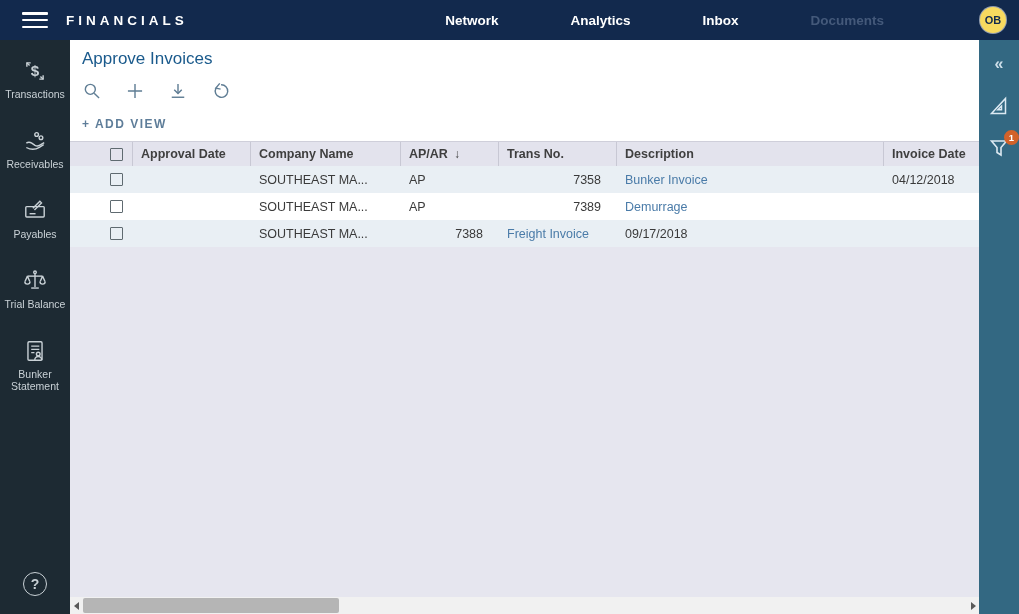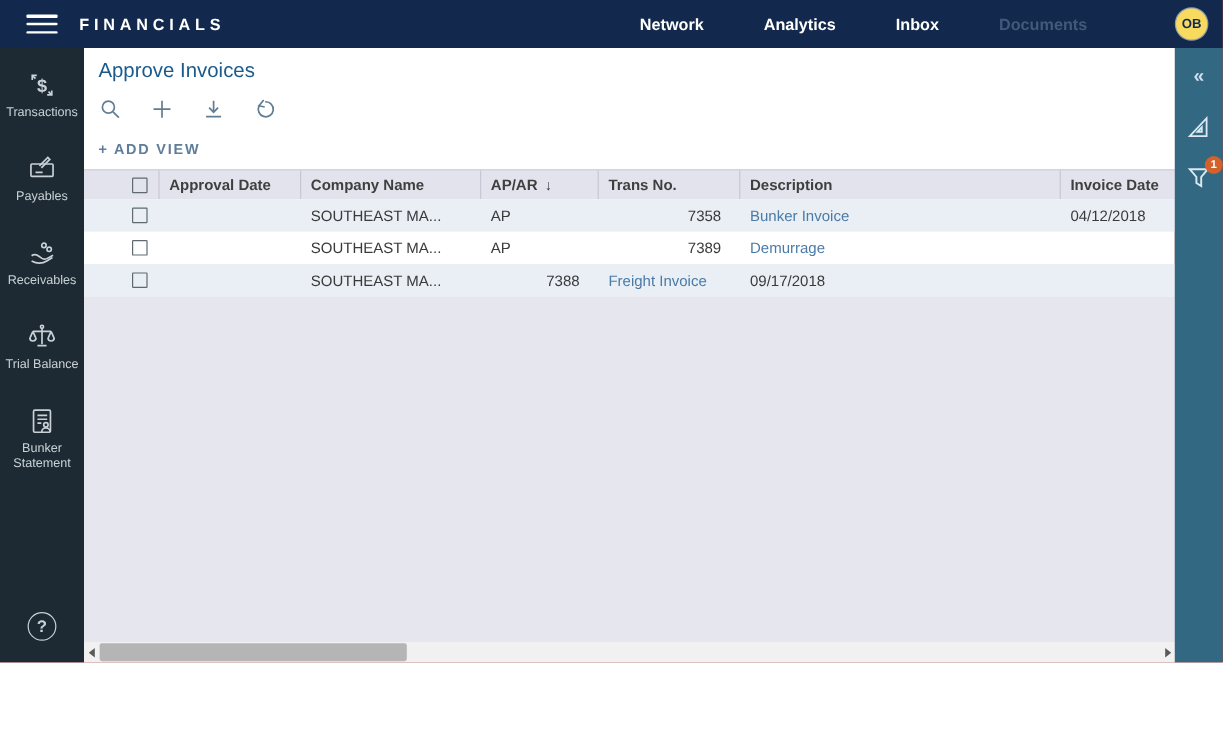--- a/index.html
+++ b/index.html
@@ -1,26 +1,26 @@
 <!DOCTYPE html>
 <html><head>
 <meta charset="utf-8">
 <style>
   * { margin:0; padding:0; box-sizing:border-box; }
   body { font-family:"Liberation Sans", sans-serif; background:#fff; }
-  .app { position:relative; width:1019px; height:552px; overflow:hidden; background:#7f1d1d; }
+  .app { position:relative; width:1019px; height:614px; overflow:hidden; background:#ec4899; }
 
   
   .navbar { position:absolute; top:0; left:0; width:1019px; height:40px; background:#12294d;
             display:flex; align-items:center; z-index:5; }
   .hamburger { width:26px; height:16px; margin-left:22px; display:flex; flex-direction:column;
                justify-content:space-between; cursor:pointer; }
   .hamburger span { display:block; height:2.5px; background:#fff; border-radius:1px; }
   .brand { color:#fff; font-size:13.5px; font-weight:bold; letter-spacing:4px; margin-left:18px; }
-  .nav-links { margin-left:auto; display:flex; align-items:center; gap:50px; }
+  .nav-links { margin-left:auto; display:flex; align-items:center; gap:72px; }
   .nav-link { color:#fff; font-size:13.5px; font-weight:bold; cursor:pointer; }
   .nav-link.muted { color:#44597a; }
   .avatar { width:26px; height:26px; border-radius:50%; background:#f8da5f; color:#132a4e;
             font-size:11px; font-weight:bold; display:flex; align-items:center; justify-content:center;
             margin-left:24px; margin-right:13px; box-shadow:0 0 0 1px rgba(255,255,255,.55); cursor:pointer; }
 
   
   .sidebar { position:absolute; top:40px; left:0; bottom:0; width:70px; background:#1d2a33;
              display:flex; flex-direction:column; align-items:center; padding-top:14px; }
   .side-item { width:70px; min-height:70px; display:flex; flex-direction:column; align-items:center;
@@ -114,34 +114,34 @@
         <text x="12" y="17" font-size="14" font-weight="bold" text-anchor="middle" fill="#c9d1d6" stroke="none">$</text>
         <path d="M8,4.5 H4.5 V8"></path>
           <path d="M4.5,4.5 L7,7"></path>
         <path d="M16,19.5 H19.5 V16"></path>
           <path d="M19.5,19.5 L17,17"></path>
       </svg>
       <span class="side-label">Transactions</span>
     </div>
     <div class="side-item">
       <svg viewBox="0 0 24 24" fill="none" stroke="#c9d1d6" stroke-width="1.3">
-        <rect x="3.5" y="8" width="17" height="9.5" rx="0.8"></rect>
-        <path d="M7,14.5 H12.5"></path>
-        <path d="M10,9.5 L16.5,3 L18,4.5 L11.5,11"></path>
-      </svg>
-      <span class="side-label">Payables</span>
-    </div>
-    <div class="side-item">
-      <svg viewBox="0 0 24 24" fill="none" stroke="#c9d1d6" stroke-width="1.3">
         <circle cx="13.5" cy="6" r="1.7"></circle>
           <circle cx="17.5" cy="9" r="1.7"></circle>
         <path d="M4,14 c2,-1.5 3.5,-1 5,0 l3,2 c1.3,0.8 3,0.7 4.5,-0.2 l4,-2.3"></path>
         <path d="M4,18 c4,2.2 8.5,2 12,-0.2 l4,-2.5"></path>
       </svg>
       <span class="side-label">Receivables</span>
+    </div>
+    <div class="side-item">
+      <svg viewBox="0 0 24 24" fill="none" stroke="#c9d1d6" stroke-width="1.3">
+        <rect x="3.5" y="8" width="17" height="9.5" rx="0.8"></rect>
+        <path d="M7,14.5 H12.5"></path>
+        <path d="M10,9.5 L16.5,3 L18,4.5 L11.5,11"></path>
+      </svg>
+      <span class="side-label">Payables</span>
     </div>
     <div class="side-item">
       <svg viewBox="0 0 24 24" fill="none" stroke="#c9d1d6" stroke-width="1.3">
         <circle cx="12" cy="4" r="1.2"></circle>
           <path d="M12,5.2 V17.5"></path>
           <path d="M5,7.5 H19"></path>
         <path d="M5,7.5 L2.8,12.5 M5,7.5 L7.2,12.5"></path>
           <path d="M2.6,12.5 a2.4,2.4 0 0 0 4.8,0"></path>
         <path d="M19,7.5 L16.8,12.5 M19,7.5 L21.2,12.5"></path>
           <path d="M16.6,12.5 a2.4,2.4 0 0 0 4.8,0"></path>

